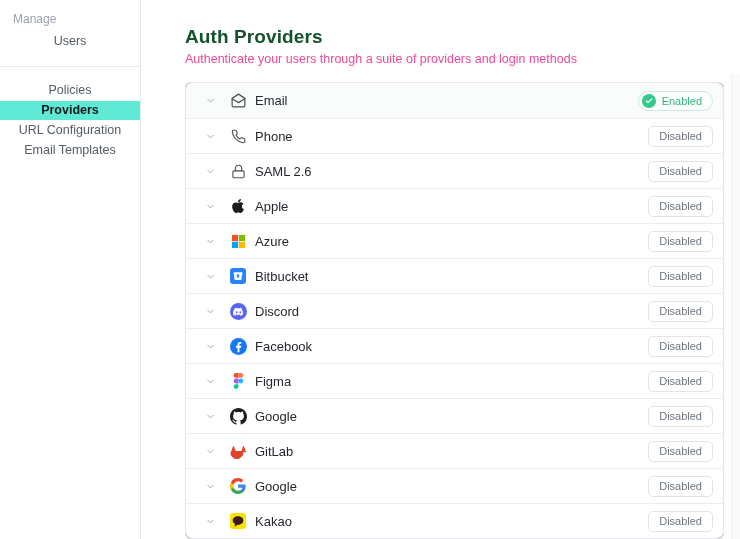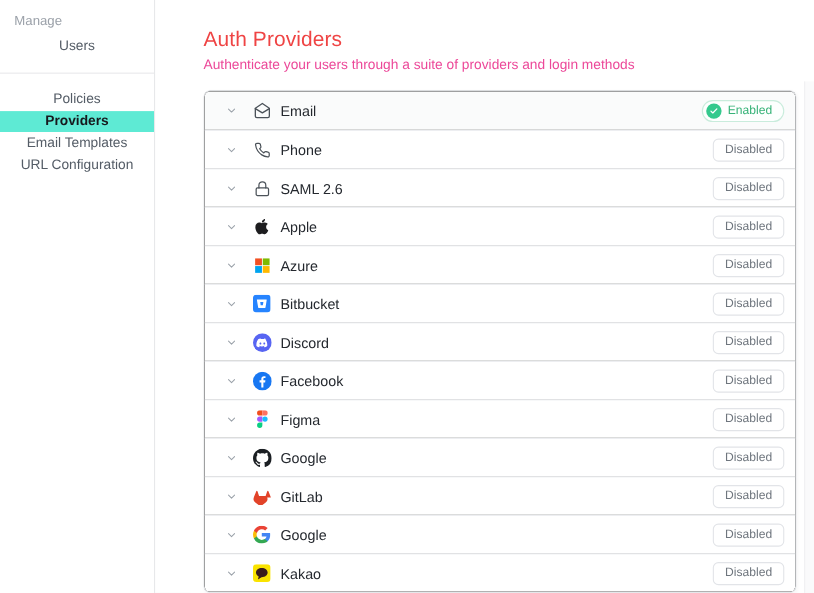--- a/index.html
+++ b/index.html
@@ -13,26 +13,26 @@
     color:#9ba1a9; margin-bottom:4px; }
   .side-item { height:19px; line-height:19px; padding:0 13px; font-size:12.5px;
     color:#545c66; margin-bottom:1px; cursor:pointer; white-space:nowrap;text-align:center; }
   .side-item.active { background:#5eead4; color:#17191d; font-weight:700; }
   .side-divider { border:none; border-top:1px solid #e9e9eb; margin:15px 0 0 0; }
   .side-section.second { padding-top:14px; }
 
   
   .main { position:absolute; left:173px; top:0; right:0; bottom:0; background:#fff;
     padding:26px 0 0 12px; }
-  .page-title { font-size:19px; line-height:22px; font-weight:400; color:#ef4444;
+  .page-title { font-size:19px; line-height:22px; font-weight:700; color:#14532d;
     letter-spacing:.1px; }
   .page-subtitle { font-size:12.5px; line-height:15px; color:#ec4899; margin-top:4px; }
 
   .card { margin-top:15px; width:539px; border:1px solid #e5e7ea; border-radius:6px;
-    background:#000000; box-shadow:1px 1px 3px rgba(0,0,0,.035); overflow:hidden; }
+    background:#7f1d1d; box-shadow:1px 1px 3px rgba(0,0,0,.035); overflow:hidden; }
   .row { display:flex; align-items:center; height:35px; padding:0 10px 0 18px;
     background:#ffffff; cursor:pointer; }
   .row + .row { border-top:1px solid #ecedf0; }
   .row.first { background:#fafbfb; }
   .chev { width:12px; height:12px; display:flex; align-items:center; justify-content:center;
     margin-right:13px; flex:0 0 auto; }
   .picon { width:18px; height:18px; display:flex; align-items:center; justify-content:center;
     margin-right:8px; flex:0 0 auto; }
   .plabel { font-size:13px; font-weight:500; color:#24282e; }
 
@@ -60,23 +60,23 @@
   <div class="side-item">Users</div>
 </div>
   </div>
 <hr class="side-divider">
   <div class="side-section second">
     <div class="side-items">
   <div class="side-item">Policies</div>
 
   <div class="side-item active">Providers</div>
 
+  <div class="side-item">URL Configuration</div>
+
   <div class="side-item">Email Templates</div>
-
-  <div class="side-item">URL Configuration</div>
 </div>
   </div>
 </div>
 </aside>
 
 <main class="main">
   <h1 class="page-title">Auth Providers</h1>
   <p class="page-subtitle">Authenticate your users through a suite of providers and login methods</p>
   <div class="card" id="providers-list">
   <div class="row first">

